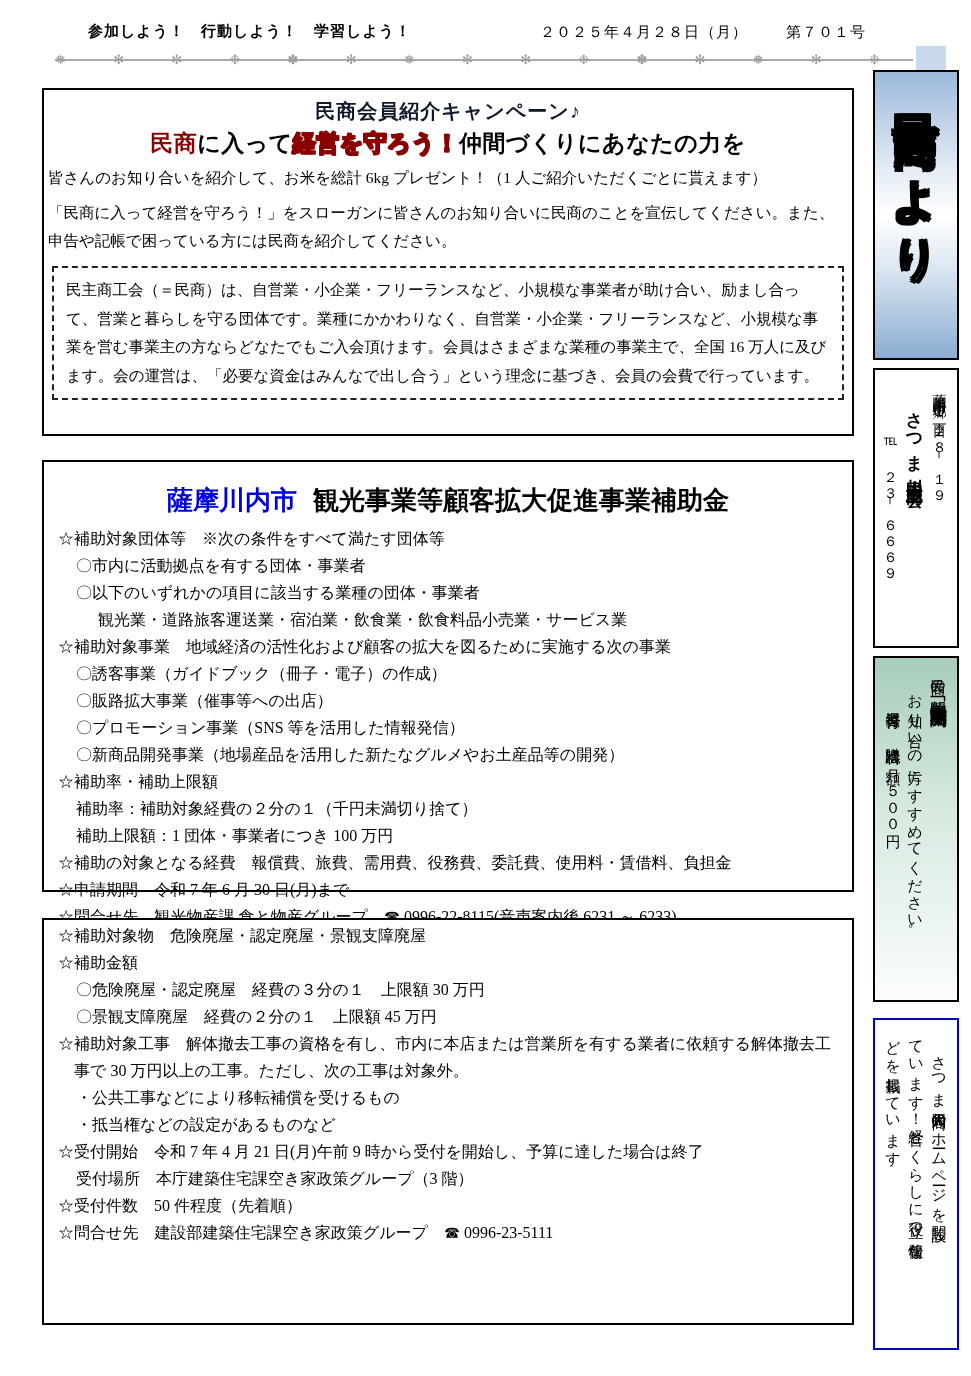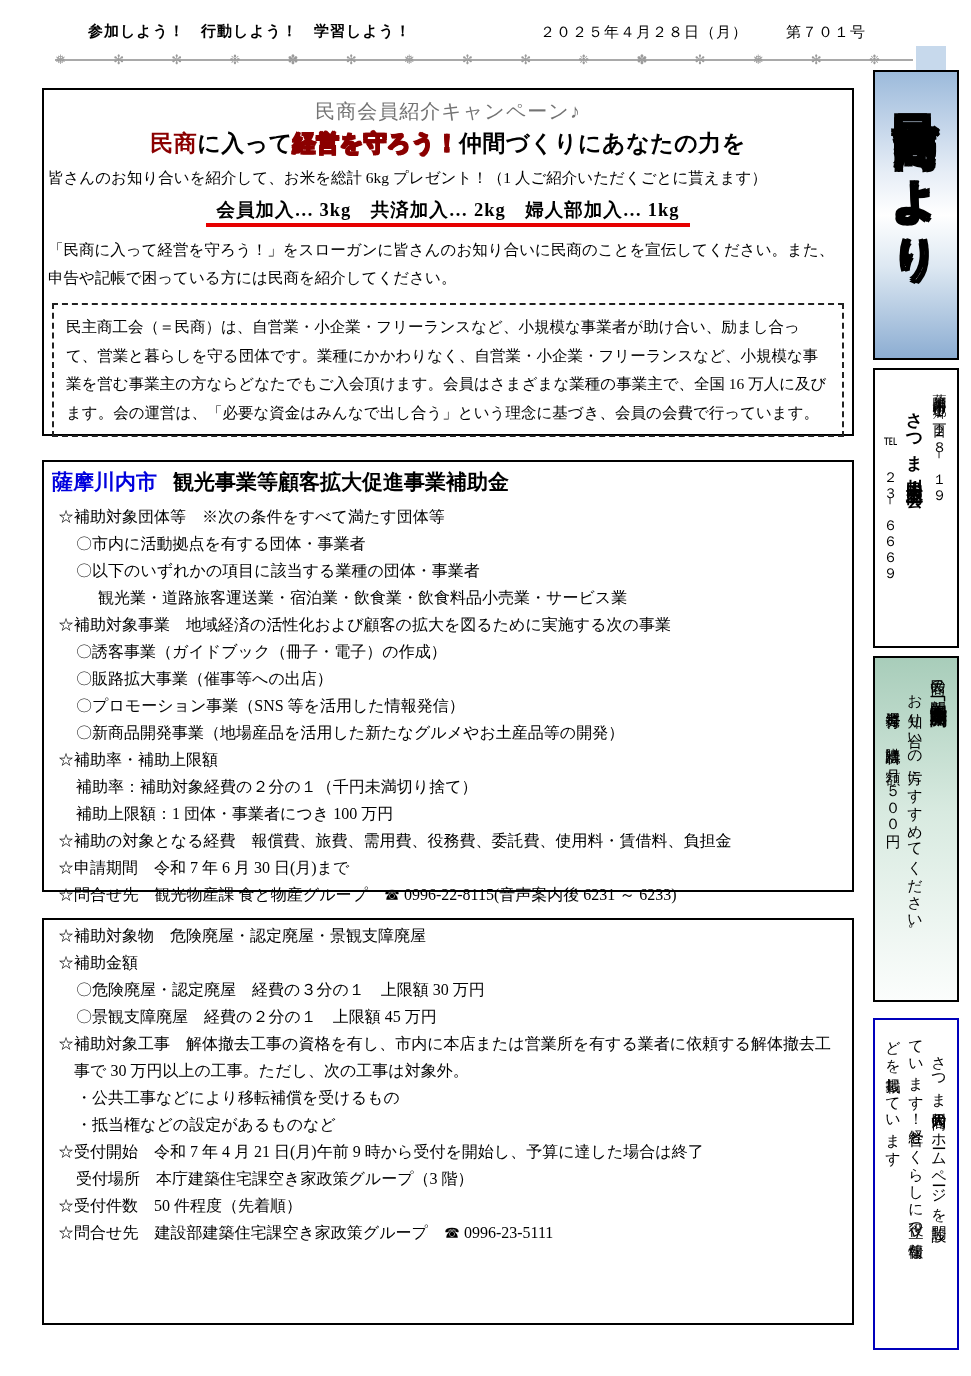--- a/index.html
+++ b/index.html
@@ -11,30 +11,30 @@
                font-weight:bold;font-size:15px;letter-spacing:1px;}
   .hdr-date{position:absolute;left:540px;top:23px;font-size:15px;letter-spacing:1px;}
   .hdr-issue{position:absolute;left:786px;top:23px;font-size:15px;letter-spacing:1px;}
   .divider{position:absolute;left:55px;top:50px;width:858px;height:20px;overflow:hidden;
            white-space:nowrap;color:#9a9a9a;font-size:13px;letter-spacing:22px;line-height:20px;
            background:linear-gradient(to bottom,transparent 46%,#a9a9a9 46%,#a9a9a9 56%,transparent 56%);}
   .corner-deco{position:absolute;left:916px;top:46px;width:30px;height:24px;background:#c7d9ec;}
 
   
   .box{position:absolute;border:2px solid #000;background:#fff;box-sizing:border-box;}
-  .sec-title{text-align:left;font-weight:bold;font-size:21px;margin:4px 0 7px 0;}
+  .sec-title{text-align:center;font-weight:bold;font-size:26px;margin:19px 0 7px 0;}
   .sec-title .city{color:#0000dd;margin-right:16px;}
   .line{font-size:16px;line-height:27px;padding:0 6px;}
   .line.i1{margin-left:18px;}
   .line.i2{margin-left:40px;}
   .line.hang{padding-left:22px;text-indent:-16px;}
 
   
-  .c-title{text-align:center;color:#737373;font-family:"Liberation Sans","DejaVu Sans",sans-serif;
-           font-weight:normal;font-size:20px;margin-top:8px;letter-spacing:1px;}
+  .c-title{text-align:center;color:#0f172a;font-family:"Liberation Sans","DejaVu Sans",sans-serif;
+           font-weight:bold;font-size:20px;margin-top:8px;letter-spacing:1px;}
   .c-sub{text-align:center;font-family:"Liberation Sans","DejaVu Sans",sans-serif;font-weight:bold;
          font-size:23px;margin-top:3px;letter-spacing:0.5px;}
   .c-sub .dark-red{color:#8b0000;}
   .c-sub .outline{color:#0f172a;-webkit-text-stroke:1.6px #8b0000;
         text-shadow:-1px -1px 0 #8b0000,1px -1px 0 #8b0000,-1px 1px 0 #8b0000,1px 1px 0 #8b0000;}
   .c-lead{font-size:15.5px;margin:7px 4px 0 4px;line-height:24px;font-family:Liberation Serif, serif;}
   .c-bonus-wrap{text-align:center;margin-top:7px;}
   .c-bonus{display:inline-block;font-weight:bold;font-size:18.5px;letter-spacing:1px;
            border-bottom:4px solid #e60000;padding:0 10px 1px 10px;}
   .c-body{margin:9px 4px 0 4px;font-size:15.5px;line-height:28px;}
@@ -68,23 +68,20 @@
   <div class="hdr-issue">第７０１号</div>
   <div class="divider">❅ ✻ ✼ ❉ ✽ ✻ ❅ ✼ ✻ ❉ ✽ ✼ ❅ ✻ ❉ ✼ ✽ ✻ ❅ ❉ ✻ ✽ ✼ ❅ ✻</div>
   <div class="corner-deco"></div>
 
   <div class="box" style="left:42px;top:88px;width:812px;height:348px;">
     <div class="c-title">民商会員紹介キャンペーン♪</div>
     <div class="c-sub">
       <span class="dark-red">民商</span><span>に入って</span><span class="outline">経営を守ろう！</span><span>仲間づくりにあなたの力を</span>
     </div>
     <div class="c-lead">皆さんのお知り合いを紹介して、お米を総計 6kg プレゼント！（1 人ご紹介いただくごとに貰えます）</div>
-    <div class="c-bonus-wrap">
-      <span class="c-bonus">会員加入… 3kg　共済加入… 2kg　婦人部加入… 1kg</span>
-    </div>
     <div class="c-body">「民商に入って経営を守ろう！」をスローガンに皆さんのお知り合いに民商のことを宣伝してください。また、申告や記帳で困っている方には民商を紹介してください。</div>
     <div class="c-about">民主商工会（＝民商）は、自営業・小企業・フリーランスなど、小規模な事業者が助け合い、励まし合って、営業と暮らしを守る団体です。業種にかかわりなく、自営業・小企業・フリーランスなど、小規模な事業を営む事業主の方ならどなたでもご入会頂けます。会員はさまざまな業種の事業主で、全国 16 万人に及びます。会の運営は、「必要な資金はみんなで出し合う」という理念に基づき、会員の会費で行っています。</div>
   </div>
 
   <div class="box" style="left:42px;top:460px;width:812px;height:432px;padding:2px 8px;">
     <div class="sec-title">
       <span class="city">薩摩川内市</span><span>観光事業等顧客拡大促進事業補助金</span>
     </div>
     <div class="line">☆補助対象団体等　※次の条件をすべて満たす団体等</div>
     <div class="line i1">〇市内に活動拠点を有する団体・事業者</div>

